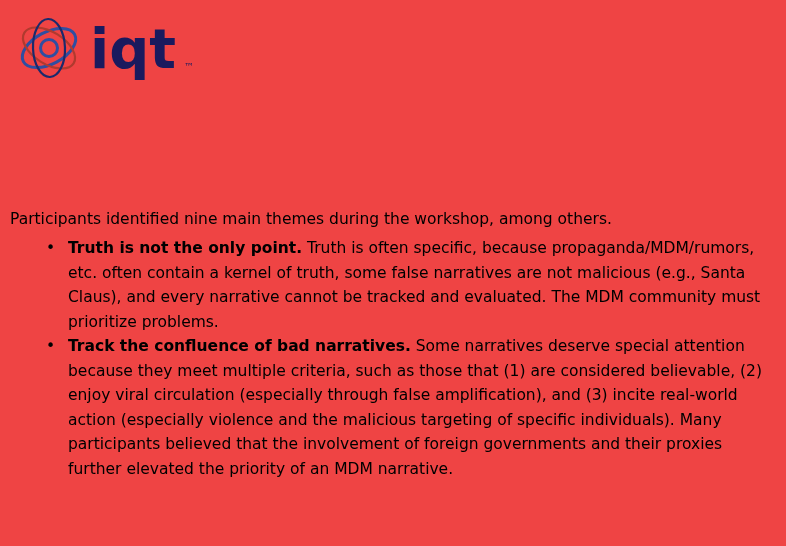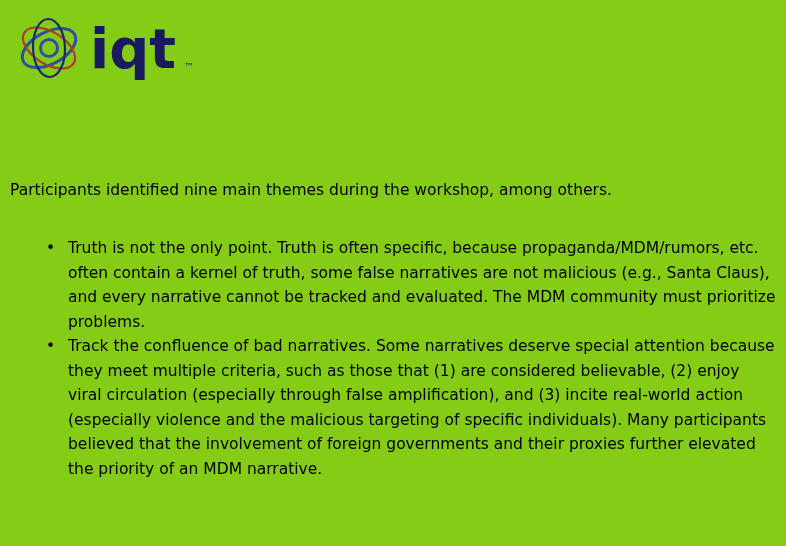--- a/index.html
+++ b/index.html
@@ -11,36 +11,36 @@
     width: 786px;
     height: 546px;
     overflow: hidden;
     font-family: "DejaVu Sans", "Liberation Sans", sans-serif;
     color: #000000;
   }
   .page {
     position: relative;
     width: 786px;
     height: 546px;
-    background: #84cc16;
+    background: #ef4444;
   }
   .logo {
     position: absolute;
     left: 12px;
     top: 12px;
     width: 185px;
     height: 72px;
   }
   .logo svg {
     display: block;
   }
   .intro {
     position: absolute;
     left: 10px;
-    top: 164px;
+    top: 193px;
     width: 760px;
     font-size: 15.5px;
     line-height: 1.35;
     color: #000000;
   }
   .bullets {
     position: absolute;
     left: 10px;
     top: 236px;
     width: 768px;
@@ -56,21 +56,21 @@
     text-align: left;
   }
   .bullet .dot {
     position: absolute;
     left: 36px;
     top: 0px;
     font-size: 15.5px;
     line-height: 24.5px;
   }
   .bullet .lead {
-    font-weight: normal;
+    font-weight: bold;
   }
   .bullet .rest {
     font-weight: normal;
   }
 </style>
 </head>
 <body>
 
 <div class="page">
 

